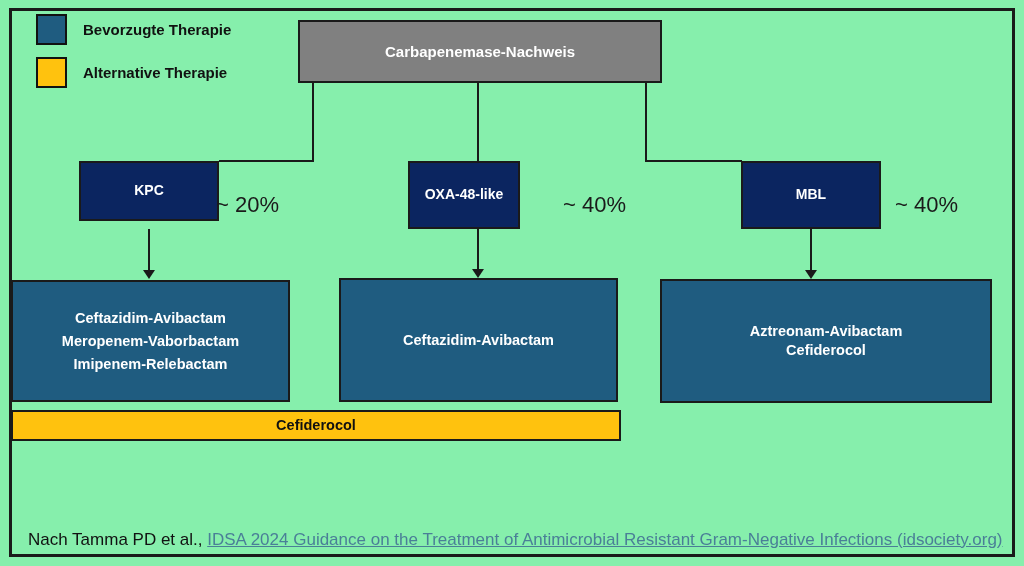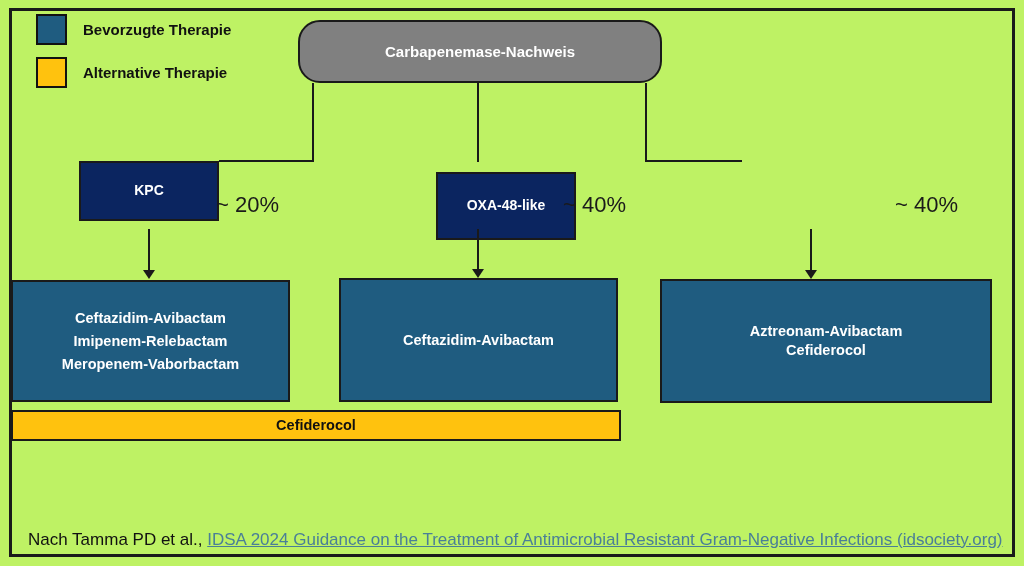--- a/index.html
+++ b/index.html
@@ -7,21 +7,21 @@
     padding: 0;
     background: #ffffff;
   }
   body {
     font-family: "Liberation Sans", sans-serif;
   }
   #slide {
     position: relative;
     width: 1024px;
     height: 566px;
-    background: #bef264;
+    background: #86efac;
     overflow: hidden;
   }
   .frame {
     position: absolute;
     left: 9px;
     top: 8px;
     width: 1006px;
     height: 549px;
     border: 3px solid #1a1a1a;
     box-sizing: border-box;
@@ -57,21 +57,20 @@
     align-items: center;
     justify-content: center;
     text-align: center;
     font-weight: bold;
     line-height: 1.28;
   }
   .node.gray {
     background: #808080;
     color: #ffffff;
     font-size: 15px;
-    border-radius: 22px;
   }
   .node.navy {
     background: #0b2560;
     color: #ffffff;
     font-size: 14px;
   }
   .node.teal {
     background: #1f5c80;
     color: #ffffff;
     font-size: 14.5px;
@@ -158,41 +157,44 @@
   <div class="vline" style="left:477px; top:83px; height:79px;"></div>
 
   <div class="vline" style="left:645px; top:83px; height:79px;"></div>
   <div class="hline" style="left:645px; top:160px; width:97px;"></div>
 
   <div class="node navy" style="left:79px; top:161px; width:140px; height:60px;">
     <span>KPC</span>
   </div>
   <div class="pct" style="left:216px; top:192px;">~ 20%</div>
 
-  <div class="node navy" style="left:408px; top:172px; width:140px; height:68px;margin-left:28px;">
+  <div class="node navy" style="left:408px; top:161px; width:112px; height:68px;">
     <span>OXA-48-like</span>
   </div>
   <div class="pct" style="left:563px; top:192px;">~ 40%</div>
 
+  <div class="node navy" style="left:741px; top:161px; width:140px; height:68px;">
+    <span>MBL</span>
+  </div>
   <div class="pct" style="left:895px; top:192px;">~ 40%</div>
 
   <div class="vline" style="left:148px; top:229px; height:43px;"></div>
   <div class="arrow-head" style="left:143px; top:270px;"></div>
 
   <div class="vline" style="left:477px; top:229px; height:42px;"></div>
   <div class="arrow-head" style="left:472px; top:269px;"></div>
 
   <div class="vline" style="left:810px; top:229px; height:42px;"></div>
   <div class="arrow-head" style="left:805px; top:270px;"></div>
 
   <div class="node teal spaced" style="left:11px; top:280px; width:279px; height:122px;">
     <div class="lines">
       <div>Ceftazidim-Avibactam</div>
+      <div>Meropenem-Vaborbactam</div>
       <div>Imipenem-Relebactam</div>
-      <div>Meropenem-Vaborbactam</div>
     </div>
   </div>
 
   <div class="node teal" style="left:339px; top:278px; width:279px; height:124px;">
     <div class="lines">
       <div>Ceftazidim-Avibactam</div>
     </div>
   </div>
 
   <div class="node teal tight" style="left:660px; top:279px; width:332px; height:124px;">

